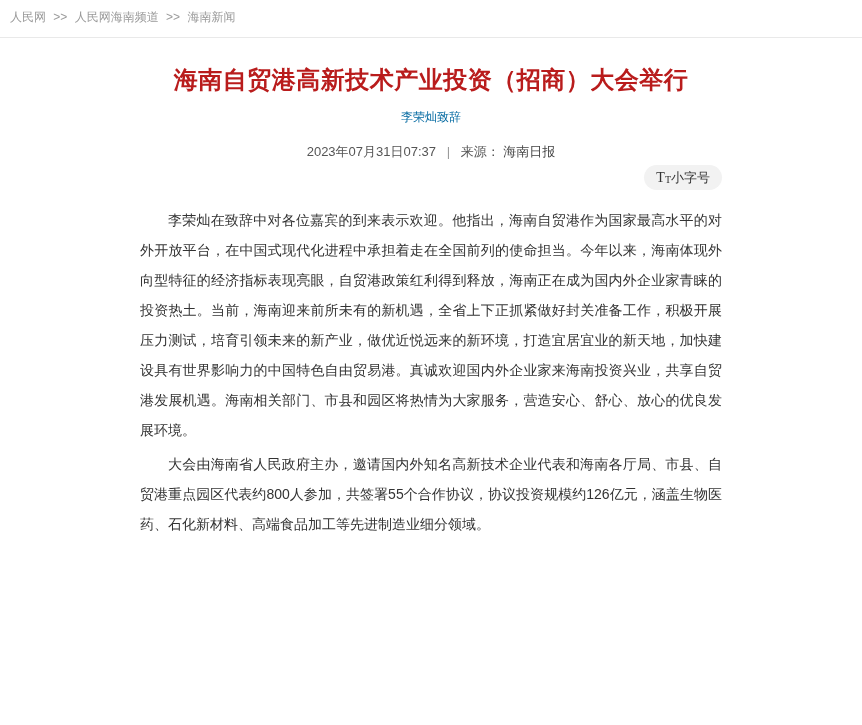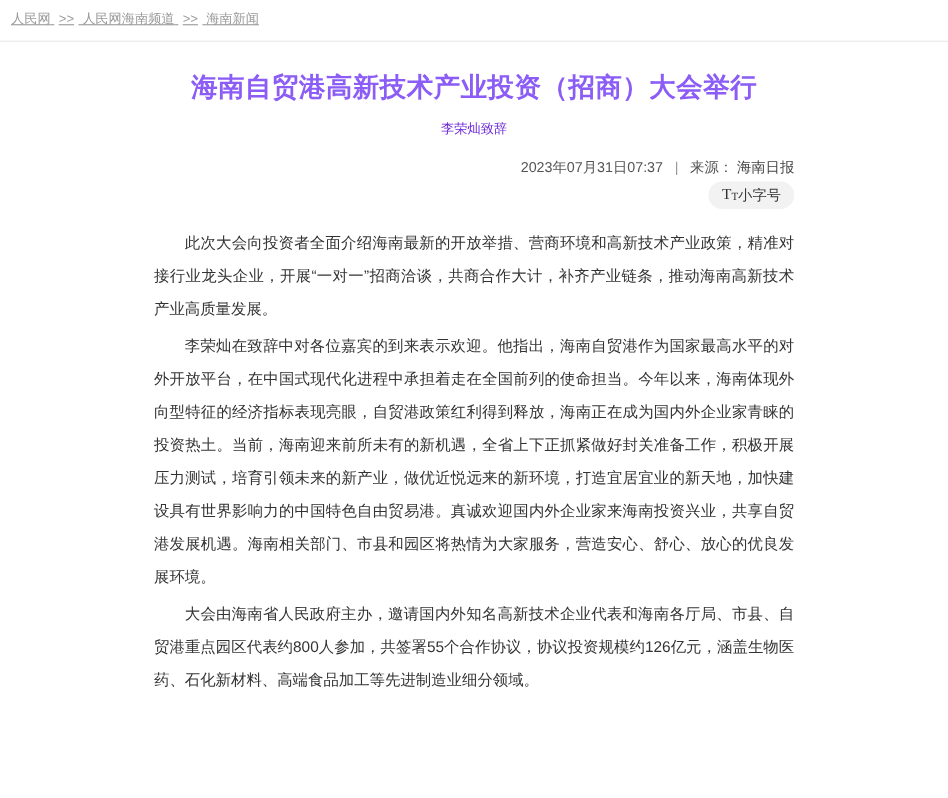--- a/index.html
+++ b/index.html
@@ -8,45 +8,44 @@
     height: 725px;
     overflow: hidden;
     font-family: "Liberation Sans", "DejaVu Sans", sans-serif;
     color: #333;
   }
   .breadcrumb {
     padding: 9px 12px 11px 10px;
     font-size: 12px;
     color: #9a9a9a;
     border-bottom: 1px solid #e9e9e9;
-    text-decoration: underline;
   }
   .breadcrumb .crumb { cursor: pointer; color: #9a9a9a; text-decoration: none; }
   .breadcrumb .sep { margin: 0 4px; color: #9a9a9a; }
 
   .container { width: 582px; margin: 0 auto; }
 
   .page-title {
     margin-top: 26px;
     font-size: 24px;
     line-height: 32px;
     font-weight: bold;
-    color: #8b5cf6;
+    color: #b91c1c;
     text-align: center;
     letter-spacing: 0.5px;
   }
   .subtitle {
     margin-top: 13px;
     text-align: center;
     font-size: 12px;
-    color: #6d28d9;
+    color: #0369a1;
   }
   .dateline {
     margin-top: 17px;
-    text-align: right;
+    text-align: center;
     font-size: 13px;
     color: #555;
   }
   .dateline .pipe { margin: 0 7px; color: #999; }
   .dateline .source-link { color: #444; text-decoration: none; cursor: pointer; }
 
   .toolbar {
     margin-top: 4px;
     display: flex;
     justify-content: flex-end;
@@ -111,19 +110,18 @@
 
   <div class="toolbar">
     <button class="font-size-btn">
       <span class="t-big">T</span>
         <span class="t-small">T</span>
       <span class="fs-label">小字号</span>
     </button>
   </div>
 
   <div class="article">
-    <p class="para">此次大会向投资者全面介绍海南最新的开放举措、营商环境和高新技术产业政策，精准对接行业龙头企业，开展“一对一”招商洽谈，共商合作大计，补齐产业链条，推动海南高新技术产业高质量发展。</p>
     <p class="para">李荣灿在致辞中对各位嘉宾的到来表示欢迎。他指出，海南自贸港作为国家最高水平的对外开放平台，在中国式现代化进程中承担着走在全国前列的使命担当。今年以来，海南体现外向型特征的经济指标表现亮眼，自贸港政策红利得到释放，海南正在成为国内外企业家青睐的投资热土。当前，海南迎来前所未有的新机遇，全省上下正抓紧做好封关准备工作，积极开展压力测试，培育引领未来的新产业，做优近悦远来的新环境，打造宜居宜业的新天地，加快建设具有世界影响力的中国特色自由贸易港。真诚欢迎国内外企业家来海南投资兴业，共享自贸港发展机遇。海南相关部门、市县和园区将热情为大家服务，营造安心、舒心、放心的优良发展环境。</p>
     <p class="para">大会由海南省人民政府主办，邀请国内外知名高新技术企业代表和海南各厅局、市县、自贸港重点园区代表约800人参加，共签署55个合作协议，协议投资规模约126亿元，涵盖生物医药、石化新材料、高端食品加工等先进制造业细分领域。</p>
 
   </div>
 
 </div>
 
 </body></html>

